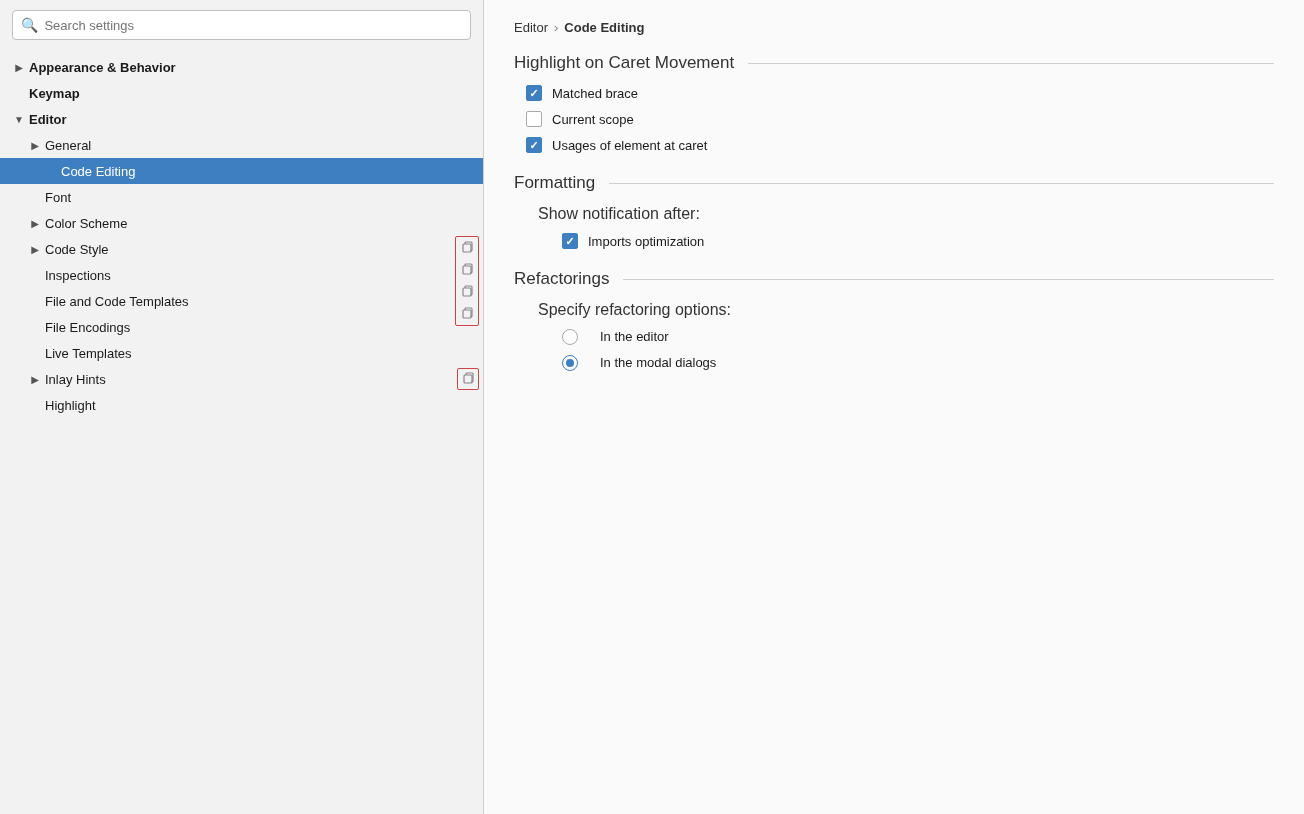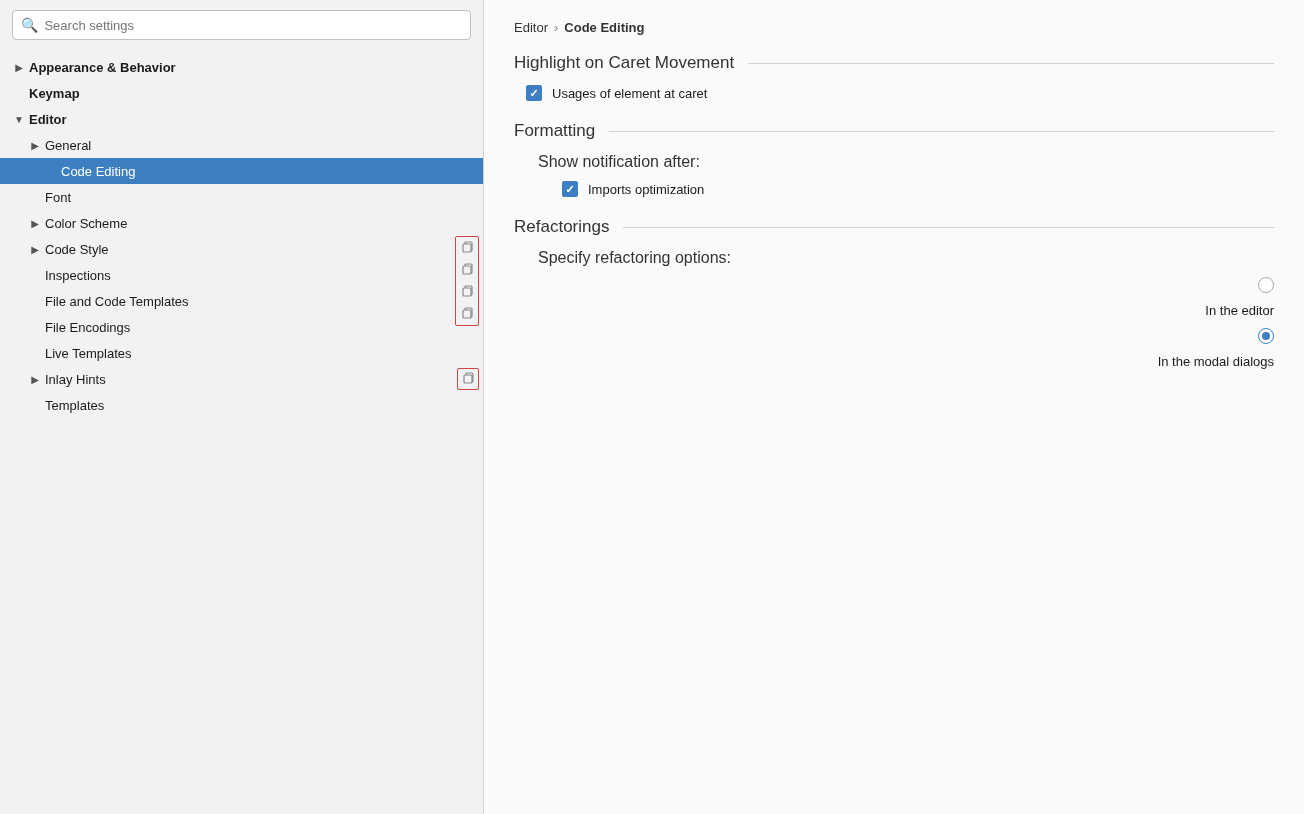--- a/index.html
+++ b/index.html
@@ -232,24 +232,23 @@
       margin-bottom: 10px;
       padding-left: 12px;
     }
 
     .sub-content {
       padding-left: 36px;
     }
 
     .radio-row {
       display: flex;
-      align-items: flex-end;
-      gap: 10px;
+      align-items: flex-start;
+      gap: 22px;
       margin-bottom: 10px;
-      flex-direction: column;
     }
 
     .radio-circle {
       width: 16px;
       height: 16px;
       border: 1.5px solid #aaa;
       border-radius: 50%;
       background: white;
       display: flex;
       align-items: center;
@@ -387,38 +386,46 @@
       <div class="copy-icon-single" style="top:2px;">
         <svg class="copy-svg" viewBox="0 0 14 14" fill="none" stroke="#888" stroke-width="1.2">
           <rect x="3" y="3" width="8" height="8" rx="1"></rect>
           <path d="M5 3V2a1 1 0 011-1h5a1 1 0 011 1v7a1 1 0 01-1 1h-1"></path>
         </svg>
       </div>
     </div>
 
     <div class="tree-item indent-1">
       <span class="chevron placeholder"></span>
-      <span class="item-label">Templates</span>
+      <span class="item-label">Highlight</span>
     </div>
 
   </div>
 </div>
 
 <div class="right-panel">
 
   <div class="breadcrumb">
     <span class="crumb-regular">Editor</span>
     <span class="arrow">›</span>
     <span class="crumb-bold">Code Editing</span>
   </div>
 
   <div class="section-label">
     <span>Highlight on Caret Movement</span>
   </div>
   <div class="section-content">
+    <div class="checkbox-row">
+      <div class="checkbox-box checked"></div>
+      <span class="checkbox-label">Matched brace</span>
+    </div>
+    <div class="checkbox-row">
+      <div class="checkbox-box"></div>
+      <span class="checkbox-label">Current scope</span>
+    </div>
     <div class="checkbox-row">
       <div class="checkbox-box checked"></div>
       <span class="checkbox-label">Usages of element at caret</span>
     </div>
   </div>
 
   <div class="section-label">
     <span>Formatting</span>
   </div>
   <div class="section-content">

